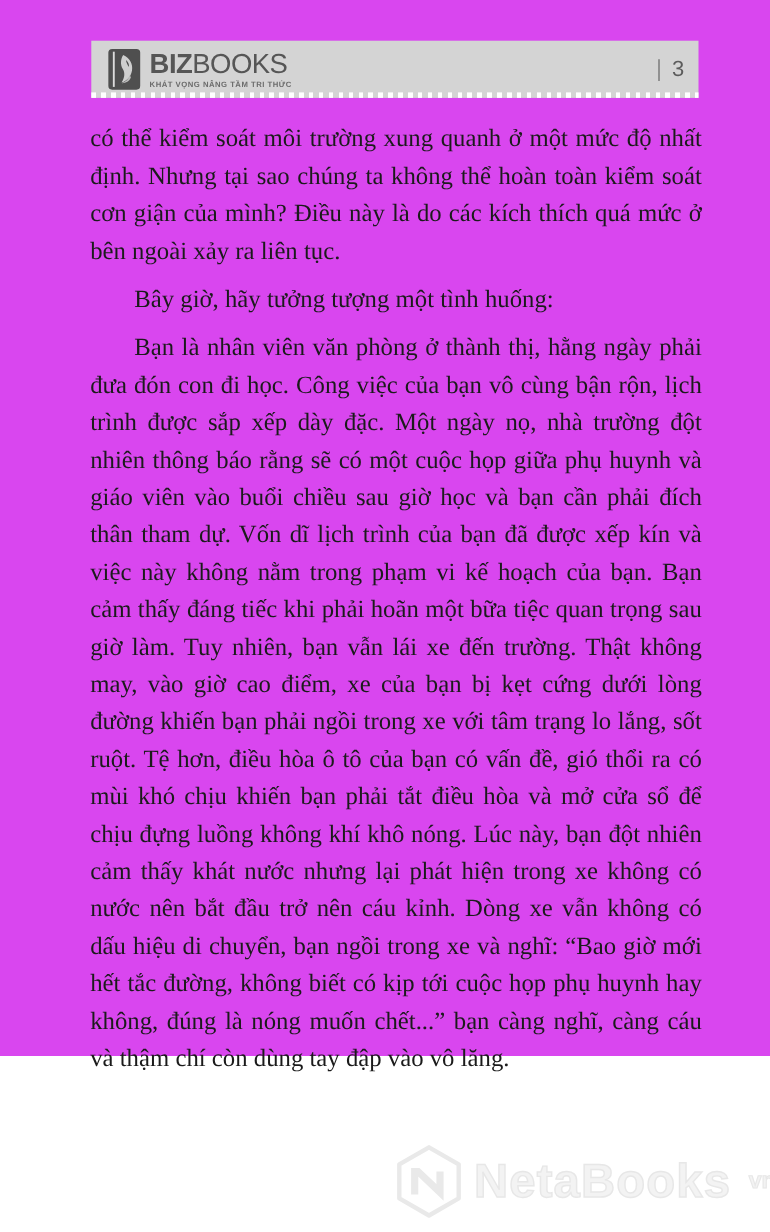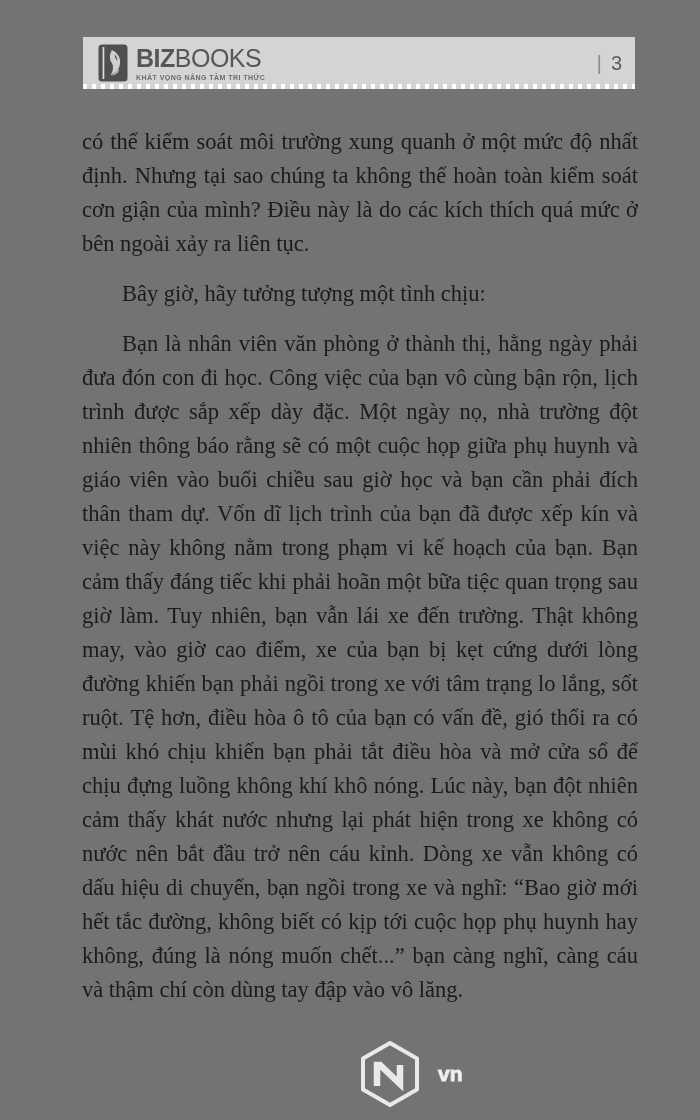--- a/index.html
+++ b/index.html
@@ -7,22 +7,22 @@
     padding: 0;
     width: 700px;
     height: 1120px;
     background: #ffffff;
     overflow: hidden;
   }
   .page {
     position: absolute;
     inset: 0;
     width: 700px;
-    height: 1120px;
-    background: #737373;
+    height: 960px;
+    background: #d946ef;
   }
 
   
   .header-bar {
     position: absolute;
     left: 83px;
     top: 37px;
     width: 552px;
     height: 52px;
     background: #d4d4d4;
@@ -91,21 +91,21 @@
     left: 82px;
     top: 109px;
     width: 556px;
     font-family: "Liberation Serif", serif;
     font-size: 22.5px;
     line-height: 34px;
     color: #1b1b1b;
     text-align: justify;
     text-justify: inter-word;
   }
-  .content p { margin: 16px 0 10px 0; }
+  .content p { margin: 0 0 10px 0; }
   .content p.indent { text-indent: 40px; }
 
   
   .watermark {
     position: absolute;
     left: 358px;
     top: 1040px;
     display: flex;
     align-items: center;
     gap: 9px;
@@ -154,27 +154,28 @@
       </span>
     </div>
     <div class="page-num">
       <span class="sep">|</span>
       <span>3</span>
     </div>
   </div>
 
   <div class="content">
     <p>có thể kiểm soát môi trường xung quanh ở một mức độ nhất định. Nhưng tại sao chúng ta không thể hoàn toàn kiểm soát cơn giận của mình? Điều này là do các kích thích quá mức ở bên ngoài xảy ra liên tục.</p>
-    <p class="indent">Bây giờ, hãy tưởng tượng một tình chịu:</p>
+    <p class="indent">Bây giờ, hãy tưởng tượng một tình huống:</p>
     <p class="indent">Bạn là nhân viên văn phòng ở thành thị, hằng ngày phải đưa đón con đi học. Công việc của bạn vô cùng bận rộn, lịch trình được sắp xếp dày đặc. Một ngày nọ, nhà trường đột nhiên thông báo rằng sẽ có một cuộc họp giữa phụ huynh và giáo viên vào buổi chiều sau giờ học và bạn cần phải đích thân tham dự. Vốn dĩ lịch trình của bạn đã được xếp kín và việc này không nằm trong phạm vi kế hoạch của bạn. Bạn cảm thấy đáng tiếc khi phải hoãn một bữa tiệc quan trọng sau giờ làm. Tuy nhiên, bạn vẫn lái xe đến trường. Thật không may, vào giờ cao điểm, xe của bạn bị kẹt cứng dưới lòng đường khiến bạn phải ngồi trong xe với tâm trạng lo lắng, sốt ruột. Tệ hơn, điều hòa ô tô của bạn có vấn đề, gió thổi ra có mùi khó chịu khiến bạn phải tắt điều hòa và mở cửa sổ để chịu đựng luồng không khí khô nóng. Lúc này, bạn đột nhiên cảm thấy khát nước nhưng lại phát hiện trong xe không có nước nên bắt đầu trở nên cáu kỉnh. Dòng xe vẫn không có dấu hiệu di chuyển, bạn ngồi trong xe và nghĩ: “Bao giờ mới hết tắc đường, không biết có kịp tới cuộc họp phụ huynh hay không, đúng là nóng muốn chết...” bạn càng nghĩ, càng cáu và thậm chí còn dùng tay đập vào vô lăng.</p>
   </div>
 
   <div class="watermark">
     <span class="wm-hex">
       <svg width="64" height="68" viewBox="0 0 64 68" xmlns="http://www.w3.org/2000/svg">
         <polygon points="32,3 59,18.5 59,49.5 32,65 5,49.5 5,18.5" fill="none" stroke="#e9e9e9" stroke-width="4" stroke-linejoin="round"></polygon>
         <path d="M19 46 L19 25 L22 25 L42 44 L42 25" fill="none" stroke="#e9e9e9" stroke-width="6.5" stroke-linejoin="miter" stroke-linecap="butt"></path>
       </svg>
     </span>
+    <span class="wm-text">NetaBooks</span>
     <span class="wm-tld">vn</span>
   </div>
 
 </div>
 
 </body></html>

